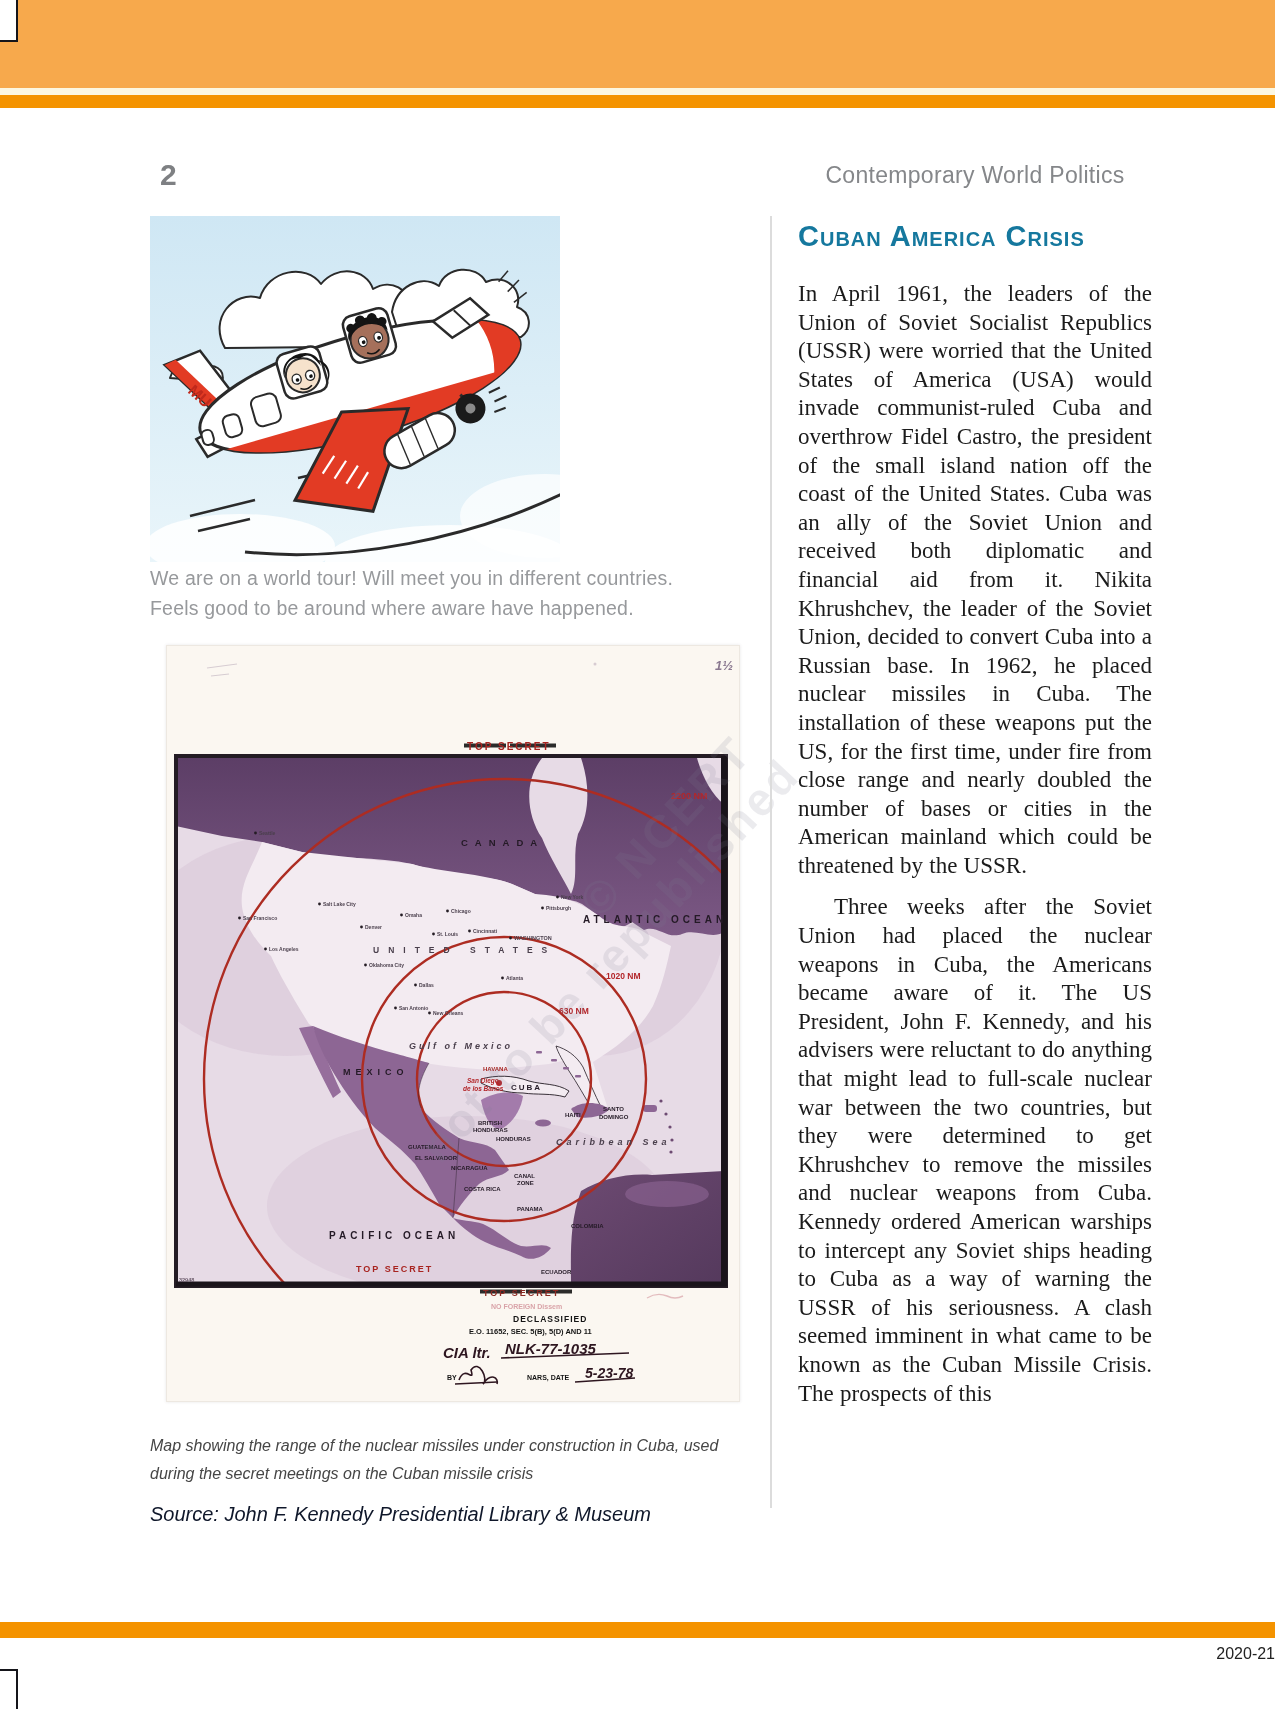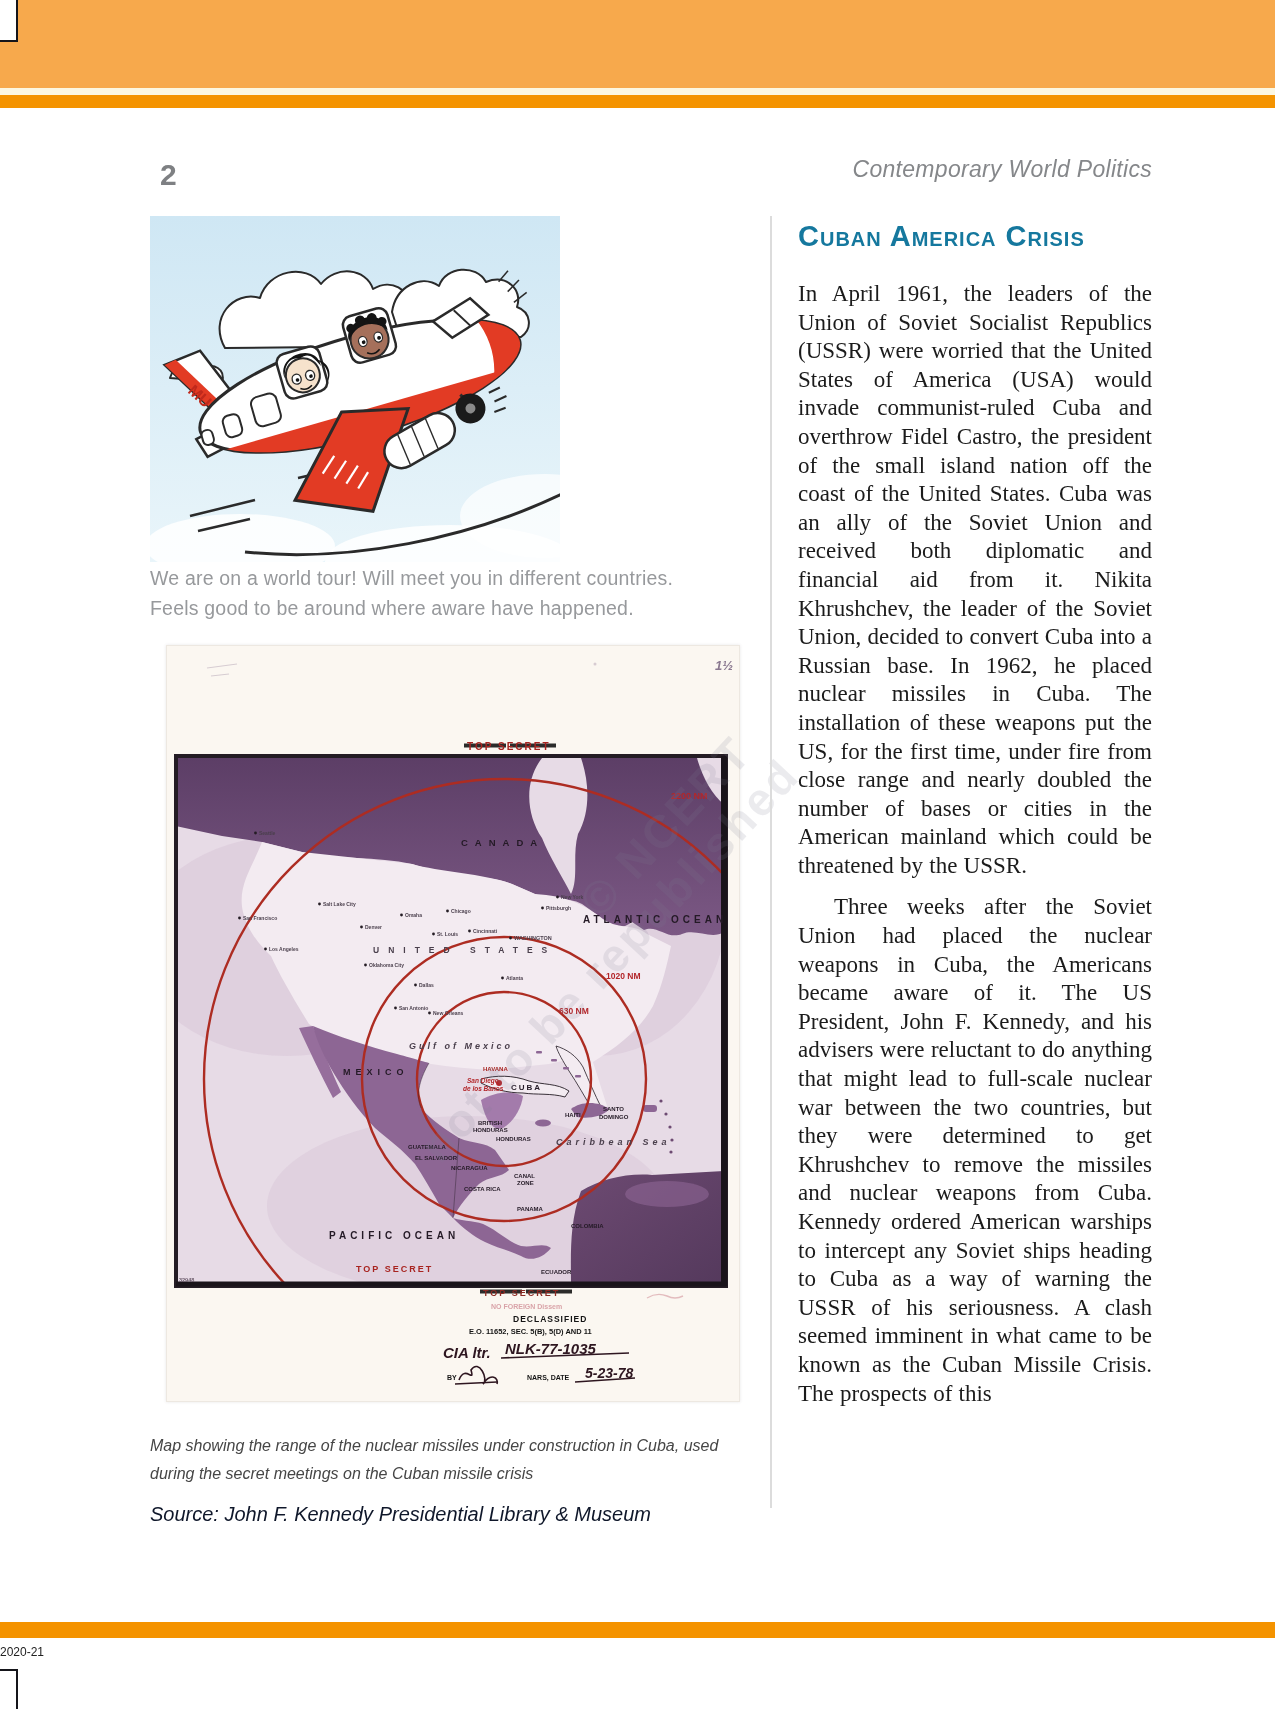--- a/index.html
+++ b/index.html
@@ -9,22 +9,22 @@
   .band-light{position:absolute;left:0;top:0;width:100%;height:88px;background:#F7A94C;}
   .band-cream{position:absolute;left:0;top:88px;width:100%;height:7px;background:#FCF7E1;}
   .band-dark{position:absolute;left:0;top:95px;width:100%;height:13px;background:#F49300;}
   
   .crop-tl{position:absolute;left:0;top:0;width:16px;height:40px;background:#fff;
            border-right:2px solid #15151a;border-bottom:2px solid #15151a;}
   .crop-bl{position:absolute;left:0;bottom:0;width:16px;height:38px;background:#fff;
            border-right:2px solid #15151a;border-top:2px solid #15151a;}
   
   .page-num{position:absolute;left:160px;top:158px;font-size:30px;font-weight:bold;color:#7e8083;}
-  .running-title{position:absolute;left:798px;top:156px;width:354px;text-align:right;
-                 font-style:italic;font-size:23px;color:#85878a;letter-spacing:.3px;}
+  .running-title{position:absolute;left:798px;top:162px;width:354px;text-align:center;
+                 font-size:23px;color:#85878a;letter-spacing:.3px;}
   
   .cartoon{position:absolute;left:150px;top:216px;width:410px;height:346px;}
   .cartoon-caption{position:absolute;left:150px;top:563px;width:548px;font-size:19.5px;
                    line-height:30px;color:#97999c;letter-spacing:.2px;}
   .map-scan{position:absolute;left:166px;top:645px;width:572px;height:755px;background:#fbf7f1;
             border:1px solid #ede8e1;box-shadow:0 0 3px rgba(60,50,60,.12);}
   .map-scan svg{display:block;}
   .map-caption{position:absolute;left:150px;top:1432px;width:600px;font-size:16px;line-height:28px;
                font-style:italic;color:#464646;}
   .map-source{position:absolute;left:150px;top:1503px;width:600px;font-size:20px;
@@ -36,21 +36,21 @@
               font-size:29px;font-variant:small-caps;letter-spacing:1px;color:#15789E;}
   .article p{margin:0 0 13px 0;font-family:Liberation Serif, serif;font-size:23px;
              line-height:28.6px;text-align:justify;color:#1b1b1b;word-spacing:.5px;}
   .article p.indent{text-indent:36px;}
   
   .watermark{position:absolute;left:420px;top:610px;width:470px;height:560px;pointer-events:none;}
   .watermark text{fill:#7e7e92;opacity:.15;font-weight:bold;font-size:46px;letter-spacing:3px;
                   font-family:"Liberation Sans",sans-serif;}
   
   .footer-bar{position:absolute;left:0;top:1622px;width:100%;height:16px;background:#F49300;}
-  .footer-year{position:absolute;left:0;top:1645px;width:100%;text-align:left;font-size:12px;color:#222;}
+  .footer-year{position:absolute;left:0;top:1645px;width:100%;text-align:right;font-size:16px;color:#222;}
   
   svg text{font-family:"Liberation Sans",sans-serif;}
 </style>
 </head>
 <body>
 
 <div class="page">
 
   <div class="band-light"></div>
   <div class="band-cream"></div>

